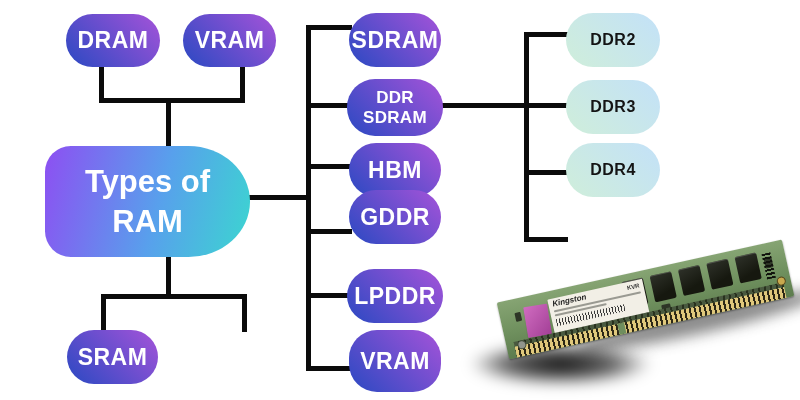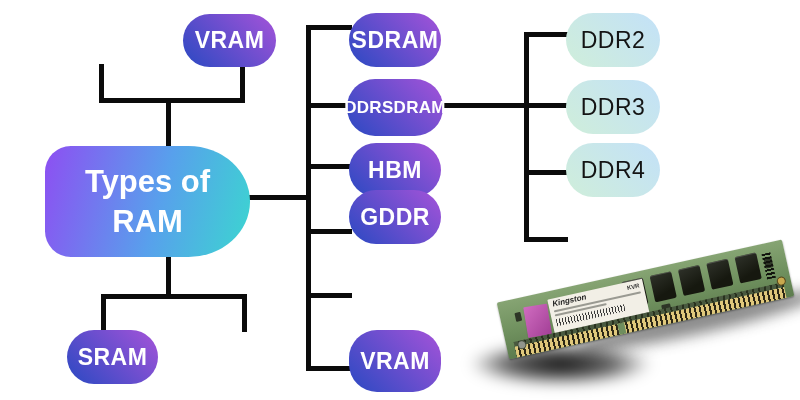--- a/index.html
+++ b/index.html
@@ -8,26 +8,26 @@
     overflow:hidden;font-family:"Liberation Sans",sans-serif;
   }
   .ln{position:absolute;background:#0b0b0b;z-index:1;}
   .pill{
     position:absolute;z-index:2;border-radius:28px;
     display:flex;align-items:center;justify-content:center;
     background:linear-gradient(45deg,#2a49c2 0%,#a553d9 100%);
     color:#ffffff;font-weight:700;font-size:23px;letter-spacing:.5px;
     text-align:center;
   }
-  .pill.two-line{flex-direction:row;font-size:17px;line-height:1.15;letter-spacing:.3px;}
+  .pill.two-line{flex-direction:column;font-size:17px;line-height:1.15;letter-spacing:.3px;}
   .pill-light{
     position:absolute;z-index:2;border-radius:27px;
     display:flex;align-items:center;justify-content:center;
     background:linear-gradient(45deg,#cfeeda 0%,#c3e1f8 100%);
-    color:#141414;font-weight:400;font-size:23px;letter-spacing:.5px;
+    color:#141414;font-weight:700;font-size:16px;letter-spacing:.5px;
   }
   .root{
     position:absolute;left:45px;top:146px;width:205px;height:111px;z-index:2;
     border-radius:26px 62px 62px 26px / 26px 56px 56px 26px;
     background:linear-gradient(105deg,#8d4ff2 0%,#58a0ec 55%,#3bd6d0 100%);
     display:flex;flex-direction:column;align-items:center;justify-content:center;
     gap:9px;color:#fff;font-weight:700;font-size:31px;line-height:1;
   }
   
   .ram-photo{position:absolute;left:430px;top:230px;width:370px;height:170px;z-index:3;}
@@ -118,40 +118,46 @@
   <div class="ln" style="left:524px;top:32px;width:44px;height:5px"></div>
   <div class="ln" style="left:524px;top:103px;width:44px;height:5px"></div>
   <div class="ln" style="left:524px;top:170px;width:44px;height:5px"></div>
   <div class="ln" style="left:524px;top:237px;width:44px;height:5px"></div>
 
   <div class="root">
     <span>Types of</span>
     <span>RAM</span>
   </div>
 
+  <div class="pill" style="left:66px;top:14px;width:94px;height:53px">
+    <span>DRAM</span>
+  </div>
   <div class="pill" style="left:183px;top:14px;width:93px;height:53px">
     <span>VRAM</span>
   </div>
 
   <div class="pill" style="left:67px;top:330px;width:91px;height:54px">
     <span>SRAM</span>
   </div>
 
   <div class="pill" style="left:349px;top:13px;width:92px;height:54px">
     <span>SDRAM</span>
   </div>
   <div class="pill two-line" style="left:347px;top:79px;width:96px;height:57px">
     <span>DDR</span>
     <span>SDRAM</span>
   </div>
   <div class="pill" style="left:349px;top:143px;width:92px;height:54px">
     <span>HBM</span>
   </div>
   <div class="pill" style="left:349px;top:190px;width:92px;height:54px">
     <span>GDDR</span>
+  </div>
+  <div class="pill" style="left:347px;top:269px;width:96px;height:54px">
+    <span>LPDDR</span>
   </div>
   <div class="pill" style="left:349px;top:330px;width:92px;height:62px">
     <span>VRAM</span>
   </div>
 
   <div class="pill-light" style="left:566px;top:13px;width:94px;height:54px">
     <span>DDR2</span>
   </div>
   <div class="pill-light" style="left:566px;top:80px;width:94px;height:54px">
     <span>DDR3</span>

